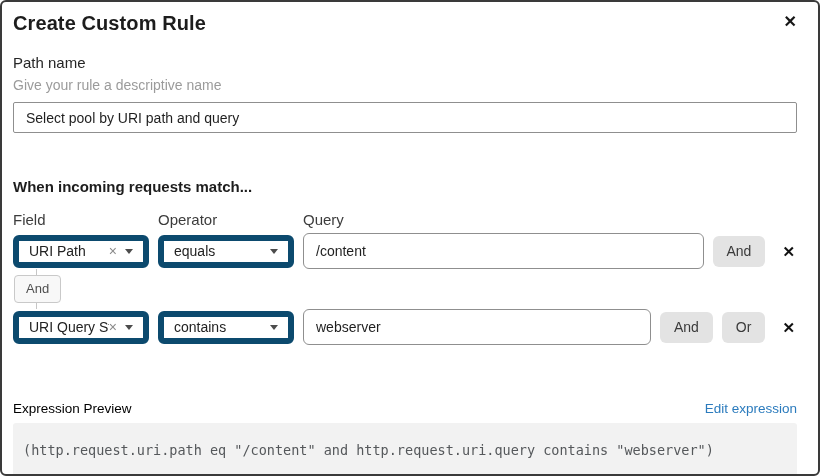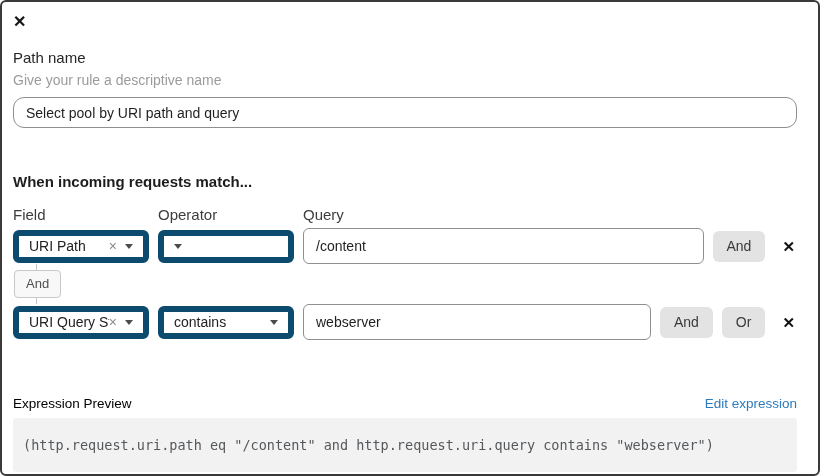--- a/index.html
+++ b/index.html
@@ -13,21 +13,21 @@
   }
 
   .title-row { display:flex; justify-content:space-between; align-items:flex-start; margin-top:2px; }
   .dialog-title { font-size:20px; font-weight:700; margin:0; color:#1d1d1d; letter-spacing:.1px; }
   .close-btn { background:none; border:none; padding:2px 0 0 0; font-size:16px; font-weight:700; color:#161616; cursor:pointer; line-height:1; font-family:inherit; }
 
   .rule-label { margin-top:19px; font-size:15px; color:#262626; }
   .rule-hint  { margin-top:6px;  font-size:14px; color:#9b9b9b; }
   .rule-input {
     display:block; margin-top:9px; width:100%; height:31px; box-sizing:border-box;
-    border:1px solid #8f8f8f; border-radius:11px; padding:0 12px;
+    border:1px solid #8f8f8f; border-radius:2px; padding:0 12px;
     font-size:14px; color:#1f1f1f; font-family:inherit; background:#fff;
   }
 
   .match-heading { margin-top:45px; font-size:15px; font-weight:700; color:#1d1d1d; }
 
   .col-labels { display:flex; gap:9px; margin-top:16px; font-size:15px; color:#3c3c3c; }
   .col-fixed { width:136px; }
 
   .cond-row { display:flex; align-items:center; gap:9px; margin-top:5px; }
   .select {
@@ -70,20 +70,21 @@
     font-family:"DejaVu Sans Mono","Liberation Mono",monospace;
     font-size:13.5px; color:#55585b; white-space:nowrap; overflow:hidden;
   }
 </style>
 </head>
 <body>
 
 <div class="dialog">
 
   <div class="title-row">
+    <h1 class="dialog-title">Create Custom Rule</h1>
     <button class="close-btn">✕</button>
   </div>
 
   <div class="rule-label">Path name</div>
   <div class="rule-hint">Give your rule a descriptive name</div>
   <input class="rule-input" type="text" value="Select pool by URI path and query" style="">
 
   <div class="match-heading">When incoming requests match...</div>
 
   <div class="col-labels">
@@ -92,20 +93,21 @@
     <div>Query</div>
   </div>
 
   <div class="cond-row">
     <div class="select">
       <span class="sel-label">URI Path</span>
       <span class="clear-x">×</span>
       <span class="caret"></span>
     </div>
     <div class="select">
+      <span class="sel-label">equals</span>
       <span class="caret"></span>
     </div>
     <input class="value-input" type="text" value="/content" style="">
     <button class="conj-btn">And</button>
     <button class="remove-btn">✕</button>
   </div>
 
   <div class="connector">
     <div class="vline"></div>
     <div class="and-badge">And</div>

